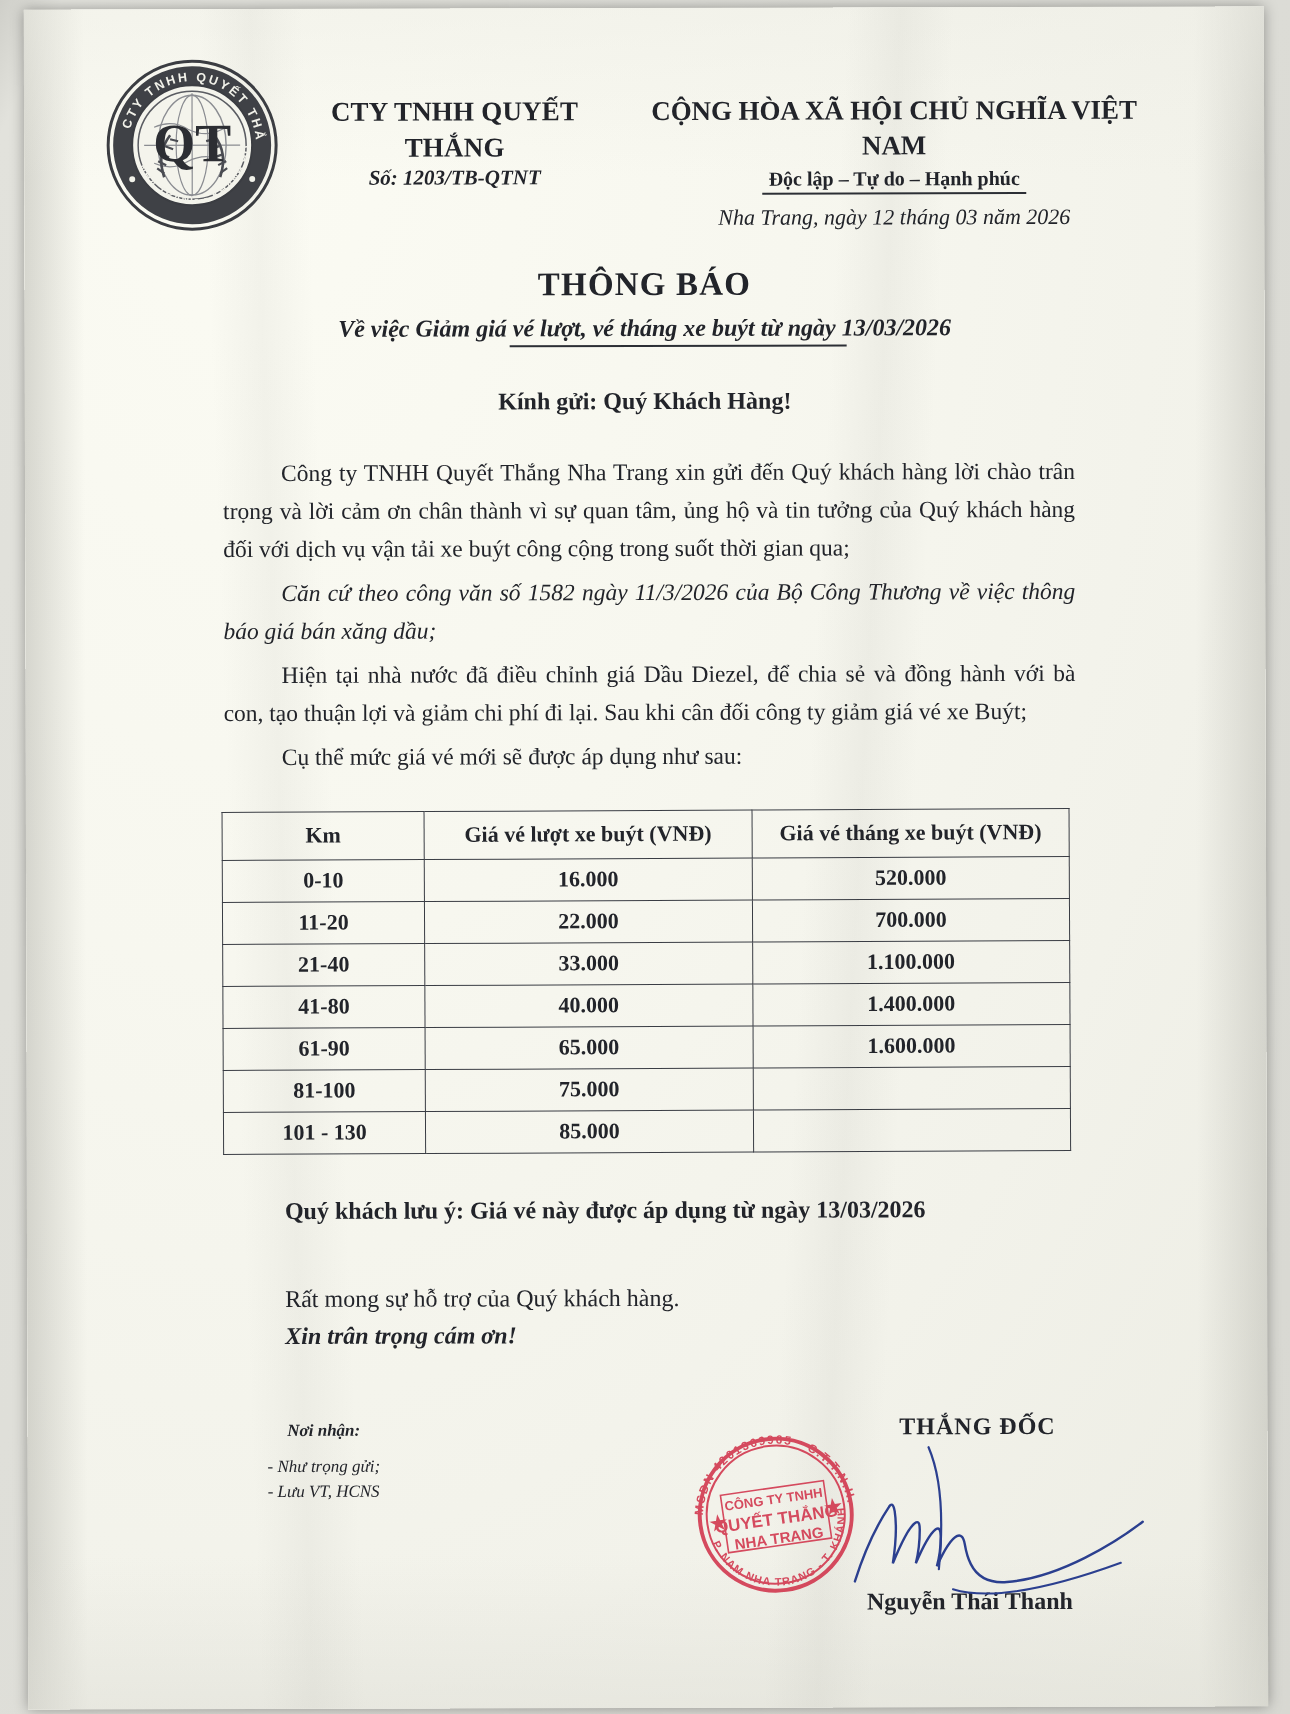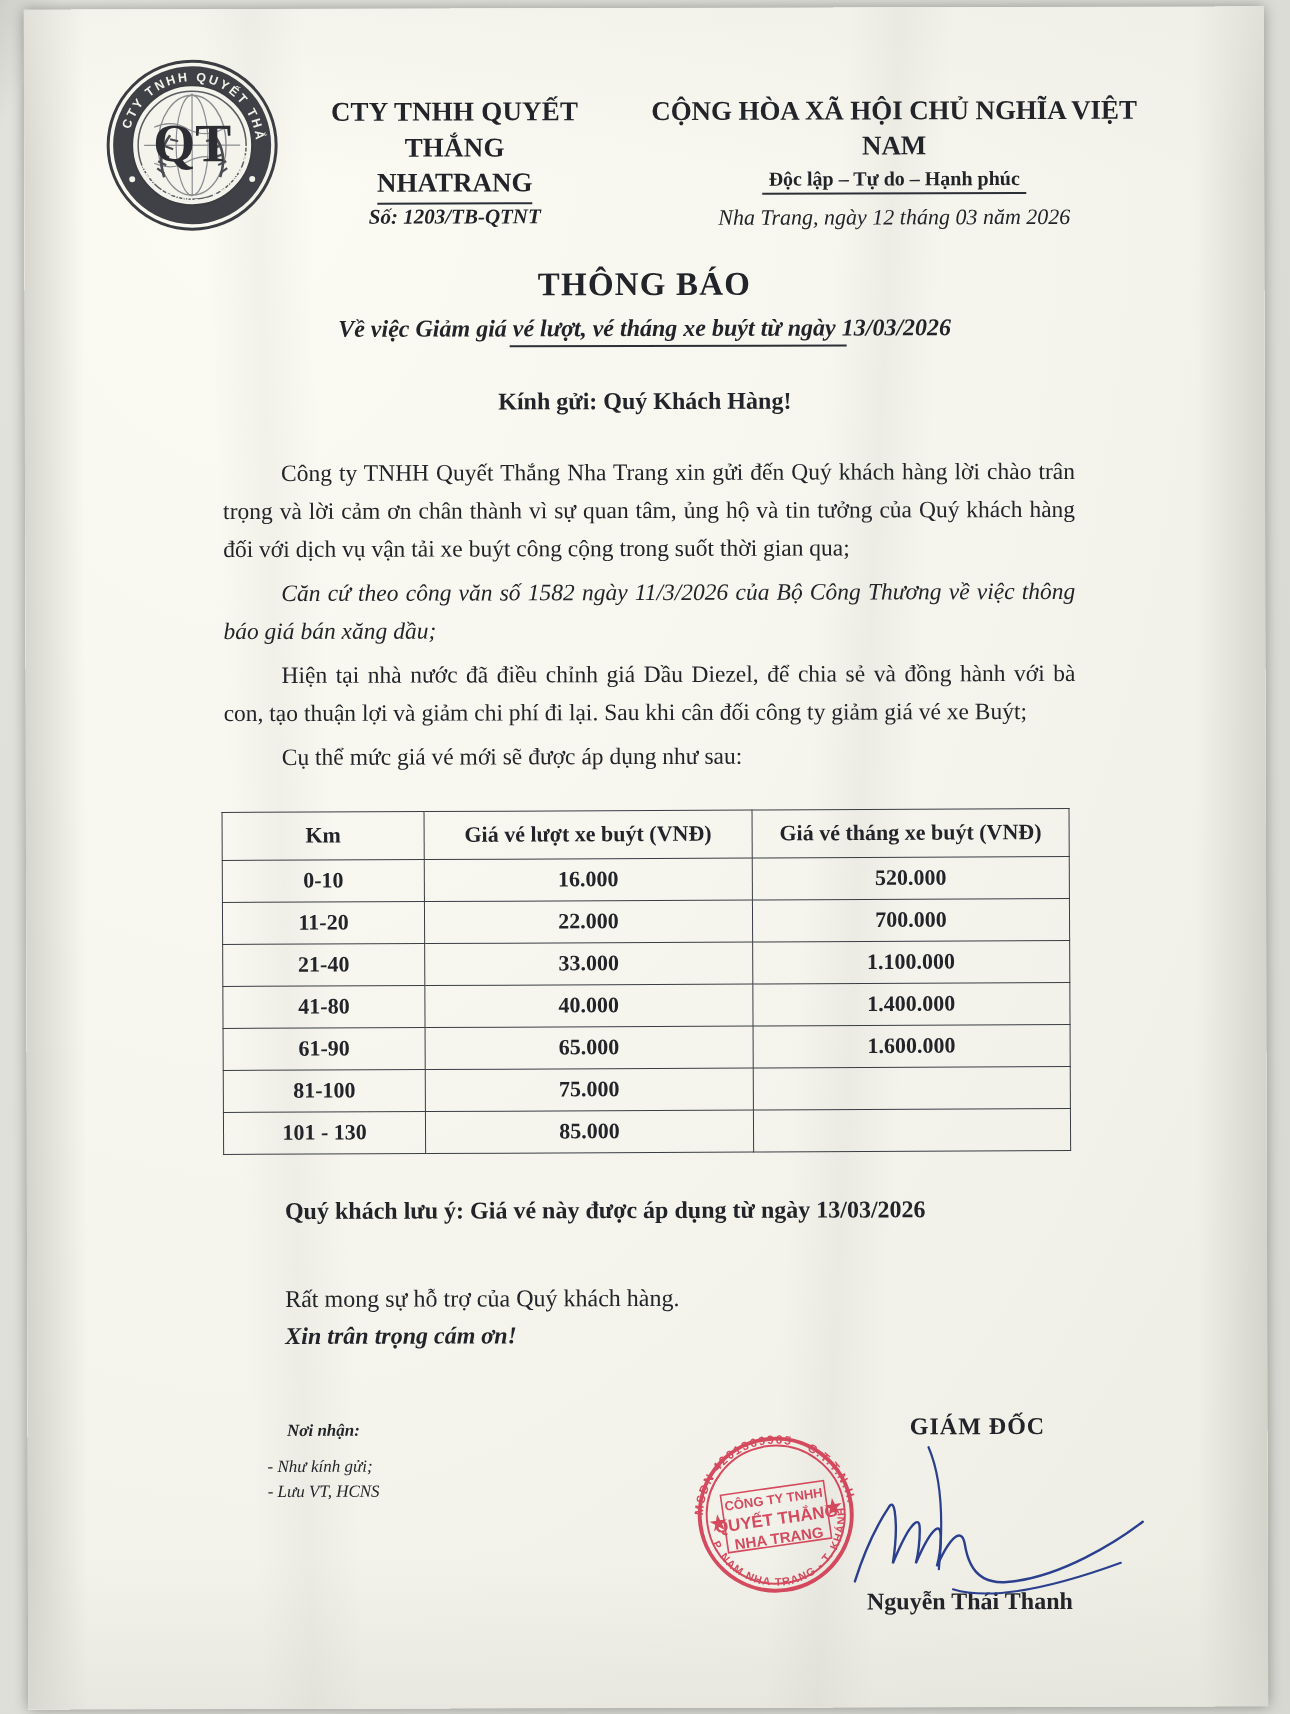--- a/index.html
+++ b/index.html
@@ -320,21 +320,20 @@
             <text font-family="Liberation Sans, sans-serif" font-size="10.5" font-weight="bold" fill="#f2f2ea" letter-spacing="1.6">
               <textPath href="#arcBot" startOffset="12%">NHA TRANG - KHÁNH HÒA</textPath>
             </text>
             <circle cx="26" cy="120" r="3" fill="#f2f2ea"></circle>
             <circle cx="146" cy="120" r="3" fill="#f2f2ea"></circle>
           </svg>
         </div>
 
         <div class="hdr-left">
           <div class="co-name">CTY TNHH QUYẾT THẮNG</div>
-          <div><span class="co-city">NHATRANG</span></div>
           <div class="co-num">Số: 1203/TB-QTNT</div>
         </div>
 
         <div class="hdr-right">
           <div class="nation">CỘNG HÒA XÃ HỘI CHỦ NGHĨA VIỆT NAM</div>
           <div><span class="motto">Độc lập – Tự do – Hạnh phúc</span></div>
           <div class="place-date">Nha Trang, ngày 12 tháng 03  năm 2026</div>
         </div>
       </div>
 
@@ -405,26 +404,26 @@
 
       <div class="closing">
         <div>Rất mong sự hỗ trợ của Quý khách hàng.</div>
         <div class="thanks">Xin trân trọng cám ơn!</div>
       </div>
 
       <div class="footer">
 
         <div class="recipients">
           <div class="rt">Nơi nhận:</div>
-          <div class="ri">- Như kính gửi;</div>
+          <div class="ri">- Như trọng gửi;</div>
           <div class="ri">- Lưu VT, HCNS</div>
         </div>
 
         <div class="sign-col">
-          <div class="sign-title">GIÁM ĐỐC</div>
+          <div class="sign-title">THẮNG ĐỐC</div>
           <div class="sign-name">Nguyễn Thái Thanh</div>
         </div>
 
         <div class="stamp">
           <svg width="186" height="186" viewBox="0 0 186 186">
             <defs>
               <path id="sTop" d="M 20,95 A 73,73 0 0 1 166,95"></path>
               <path id="sBot" d="M 24,95 A 69,69 0 0 0 162,95"></path>
             </defs>
             <circle cx="93" cy="93" r="76" fill="none" stroke="#d1324a" stroke-width="4"></circle>

